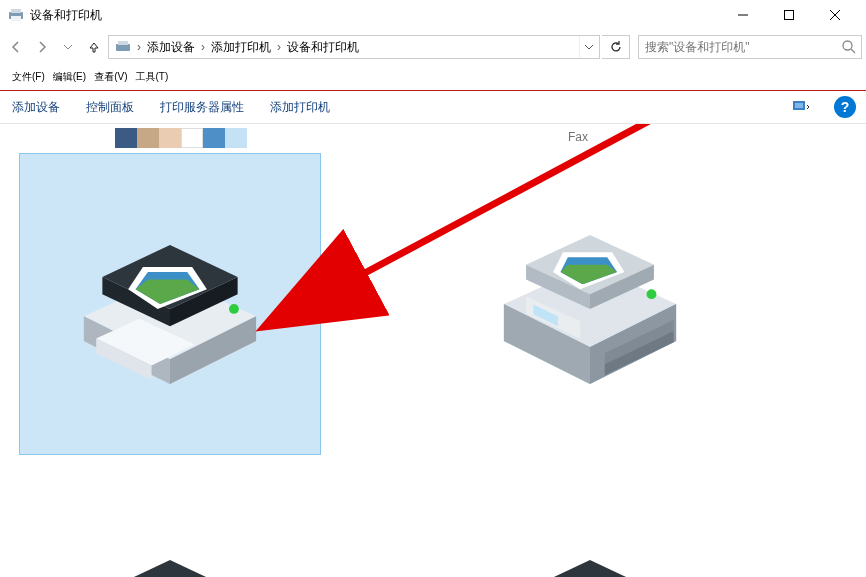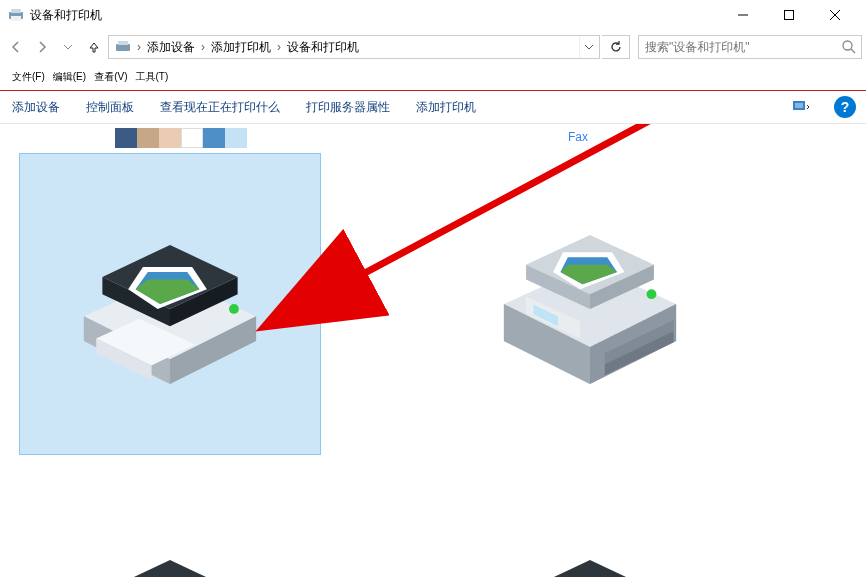--- a/index.html
+++ b/index.html
@@ -32,21 +32,21 @@
 
 
 .cmdbar{height:34px;background:#fff;border-top:1px solid #b91c1c;border-bottom:1px solid #e5e5e5;display:flex;align-items:center;padding:0 10px;gap:22px;color:#14407c}
 .cmdbar .cmd{padding:2px 2px}
 .cmdbar .flex{flex:1}
 .viewbtn{width:22px;height:22px;display:flex;align-items:center;justify-content:center}
 .helpbtn{width:22px;height:22px;border-radius:50%;background:#0078d4;color:#fff;display:flex;align-items:center;justify-content:center;font-weight:bold;font-size:14px}
 
 
 .content{position:relative;height:calc(577px - 30px - 34px - 26px - 34px);overflow:hidden}
-.item-label-small{position:absolute;font-size:12px;color:#3b82f6}
+.item-label-small{position:absolute;font-size:12px;color:#737373}
 .device{position:absolute;display:flex;align-items:center;justify-content:center}
 .device.selected{background:#cde6f7;outline:1px solid #8cc7ee}
 .device svg{width:82%;height:82%}
 
 
 .swatches{position:absolute;left:115px;top:4px;height:20px;display:flex}
 .sq{width:22px;height:20px}
 
 
 .arrow{position:absolute;pointer-events:none}
@@ -142,21 +142,20 @@
 <div class="menubar">
   <span class="menuitem">文件(F)</span>
   <span class="menuitem">编辑(E)</span>
   <span class="menuitem">查看(V)</span>
   <span class="menuitem">工具(T)</span>
 </div>
 
 <div class="cmdbar">
   <span class="cmd">添加设备</span>
   <span class="cmd">控制面板</span>
-  <span class="cmd">查看现在正在打印什么</span>
   <span class="cmd">打印服务器属性</span>
   <span class="cmd">添加打印机</span>
   <span class="flex"></span>
   <span class="viewbtn">
     <svg width="18" height="14" viewBox="0 0 18 14">
         <rect x="1" y="1" width="12" height="9" fill="#3b82c4"></rect>
         <rect x="3" y="3" width="8" height="5" fill="#7fb8e6"></rect>
         <path d="M15 5 L17 7 L15 9" fill="none" stroke="#333"></path>
       </svg>
   </span>

